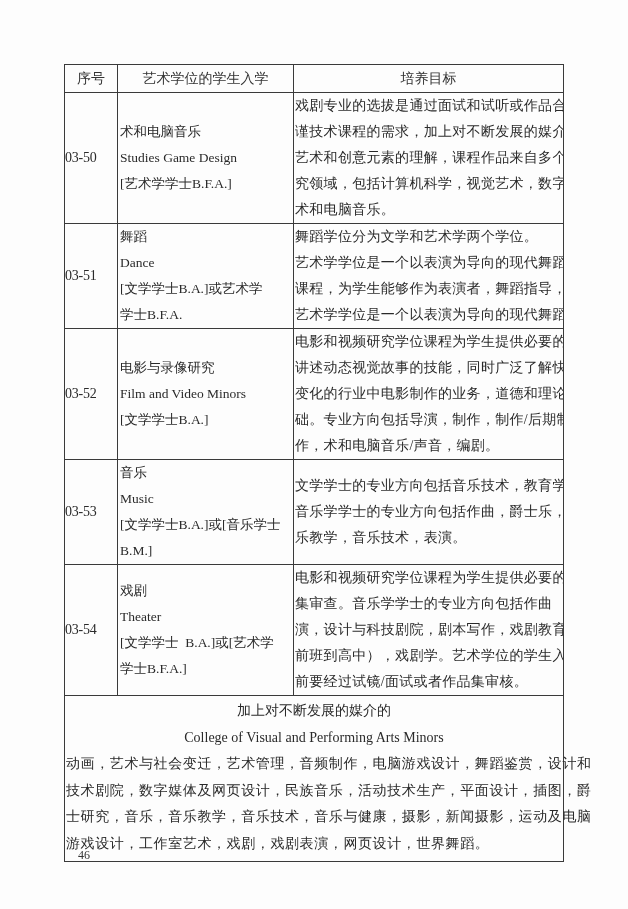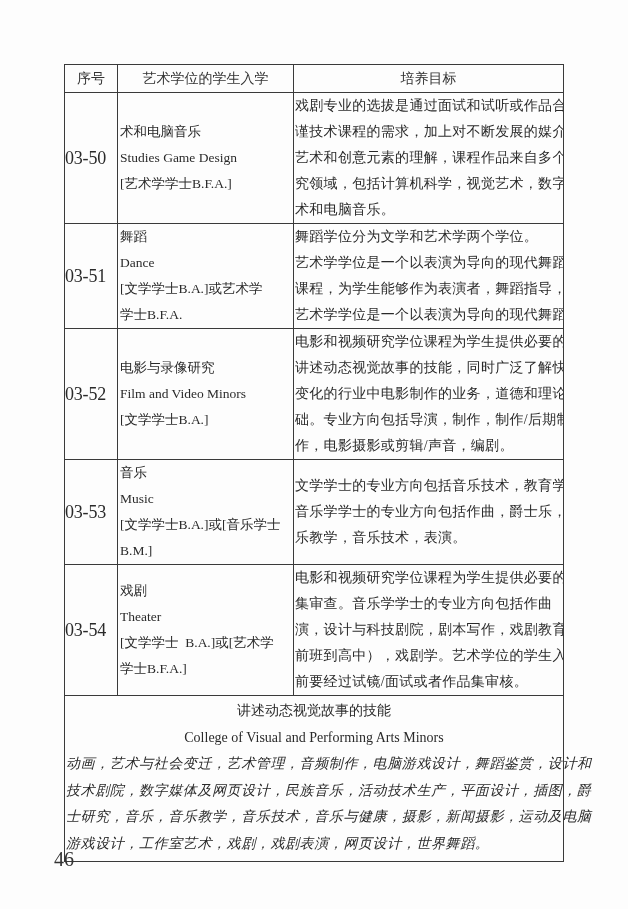--- a/index.html
+++ b/index.html
@@ -40,21 +40,21 @@
     text-align: center;
     height: 27px;
     font-size: 14px;
     color: #333;
   }
   col.c1 { width: 53px; }
   col.c2 { width: 176px; }
   col.c3 { width: 270px; }
   .seq {
     padding-left: 0px;
-    font-size: 18px;
+    font-size: 14px;
     letter-spacing: -0.2px;
   }
   .major-cell {
     padding-left: 2px !important;
     line-height: 26px;
     font-size: 13.5px;
   }
   .major-cell .line {
     display: block;
     white-space: nowrap;
@@ -79,27 +79,26 @@
   }
   .minors-cell .center {
     display: block;
     text-align: center;
   }
   .minors-cell .line {
     display: block;
     white-space: nowrap;
     letter-spacing: 0.6px;
     padding-left: 1px;
-    font-style: italic;
   }
   .page-number {
     position: absolute;
-    left: 54px;
+    left: 78px;
     top: 848px;
-    font-size: 20px;
+    font-size: 12px;
     color: #333;
   }
 </style>
 </head>
 <body>
 
 <div class="page">
 
   <table class="majors">
     <colgroup>
@@ -153,21 +152,21 @@
         <td class="major-cell">
           <span class="line">电影与录像研究</span>
           <span class="line">Film and Video Minors</span>
           <span class="line">[文学学士B.A.]</span>
         </td>
         <td class="goal-cell">
           <span class="line">电影和视频研究学位课程为学生提供必要的</span>
           <span class="line">讲述动态视觉故事的技能，同时广泛了解快速</span>
           <span class="line">变化的行业中电影制作的业务，道德和理论基</span>
           <span class="line">础。专业方向包括导演，制作，制作/后期制</span>
-          <span class="line">作，电影摄影或剪辑/声音，编剧。</span>
+          <span class="line">作，术和电脑音乐/声音，编剧。</span>
         </td>
       </tr>
 
       <tr style="height:104px;">
         <td class="seq">03-53</td>
         <td class="major-cell">
           <span class="line">音乐</span>
           <span class="line">Music</span>
           <span class="line">[文学学士B.A.]或[音乐学士</span>
           <span class="line">B.M.]</span>
@@ -191,21 +190,21 @@
           <span class="line">电影和视频研究学位课程为学生提供必要的</span>
           <span class="line">集审查。音乐学学士的专业方向包括作曲</span>
           <span class="line">演，设计与科技剧院，剧本写作，戏剧教育（学</span>
           <span class="line">前班到高中），戏剧学。艺术学位的学生入学</span>
           <span class="line">前要经过试镜/面试或者作品集审核。</span>
         </td>
       </tr>
 
       <tr style="height:158px;">
         <td colspan="3" class="minors-cell">
-          <span class="center">讲述动态视觉故事的技能</span>
+          <span class="center">加上对不断发展的媒介的</span>
           <span class="center">College of Visual and Performing Arts Minors</span>
           <span class="line">动画，艺术与社会变迁，艺术管理，音频制作，电脑游戏设计，舞蹈鉴赏，设计和</span>
           <span class="line">技术剧院，数字媒体及网页设计，民族音乐，活动技术生产，平面设计，插图，爵</span>
           <span class="line">士研究，音乐，音乐教学，音乐技术，音乐与健康，摄影，新闻摄影，运动及电脑</span>
           <span class="line">游戏设计，工作室艺术，戏剧，戏剧表演，网页设计，世界舞蹈。</span>
         </td>
       </tr>
     </tbody>
   </table>
 

